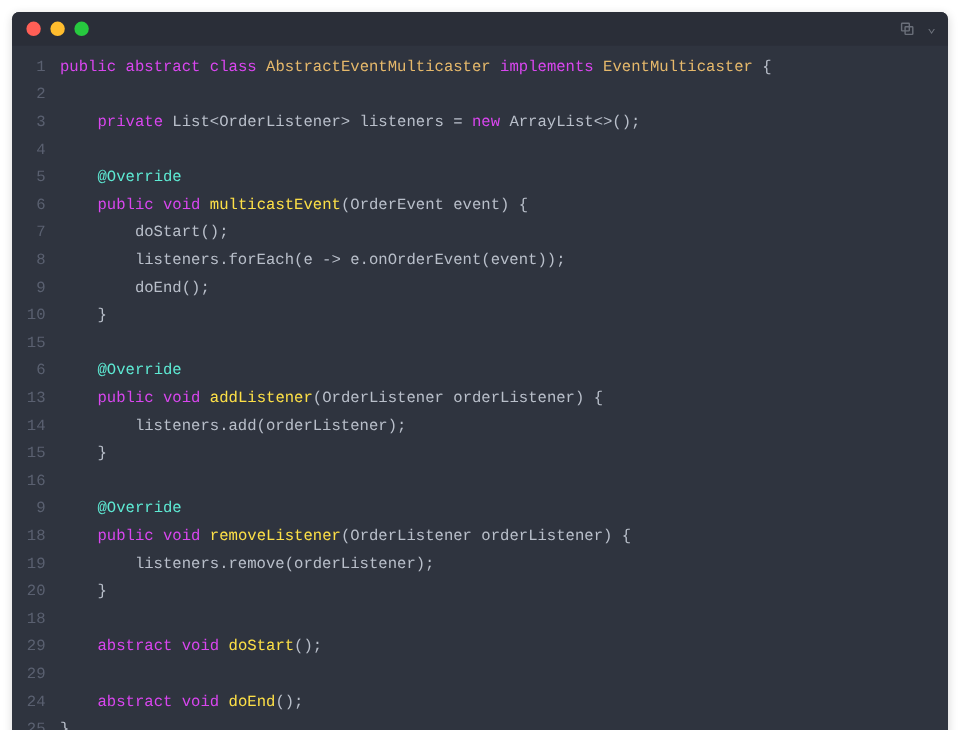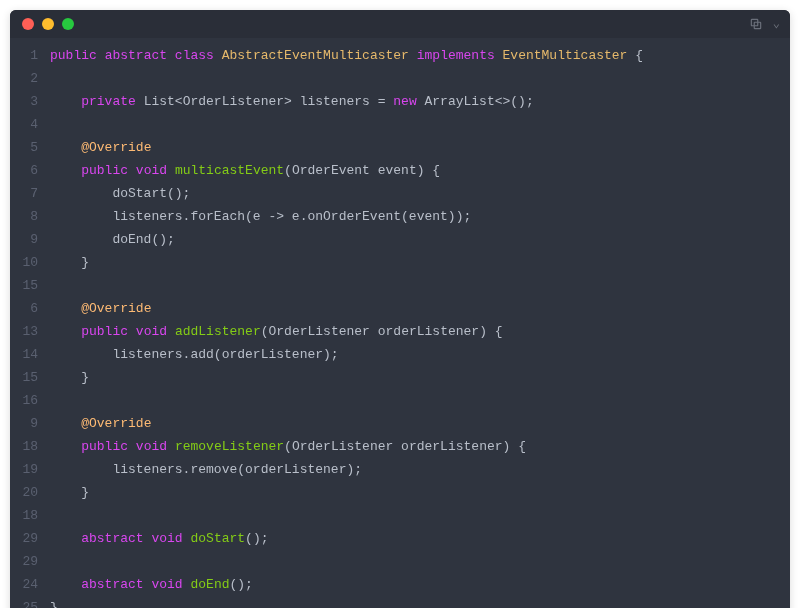--- a/index.html
+++ b/index.html
@@ -40,22 +40,22 @@
 .code {
   flex:1;
   font-size:13px;
   line-height:23px;
   color:#b9bfca;
   white-space:pre;
   padding-right:14px;
 }
 .k { color:#d946ef; }
 .cls { color:#e6b96b;text-align:center; }
-.fn { color:#84cc16; }
-.an { color:#fdba74;text-align:right; }
+.fn { color:#fde047; }
+.an { color:#5eead4;text-align:right; }
 .p { color:#b9bfca; }
 </style>
 </head>
 <body>
 
 <div class="editor">
   <div class="titlebar">
     <div class="traffic">
       <div class="dot red"></div>
       <div class="dot yellow"></div>

